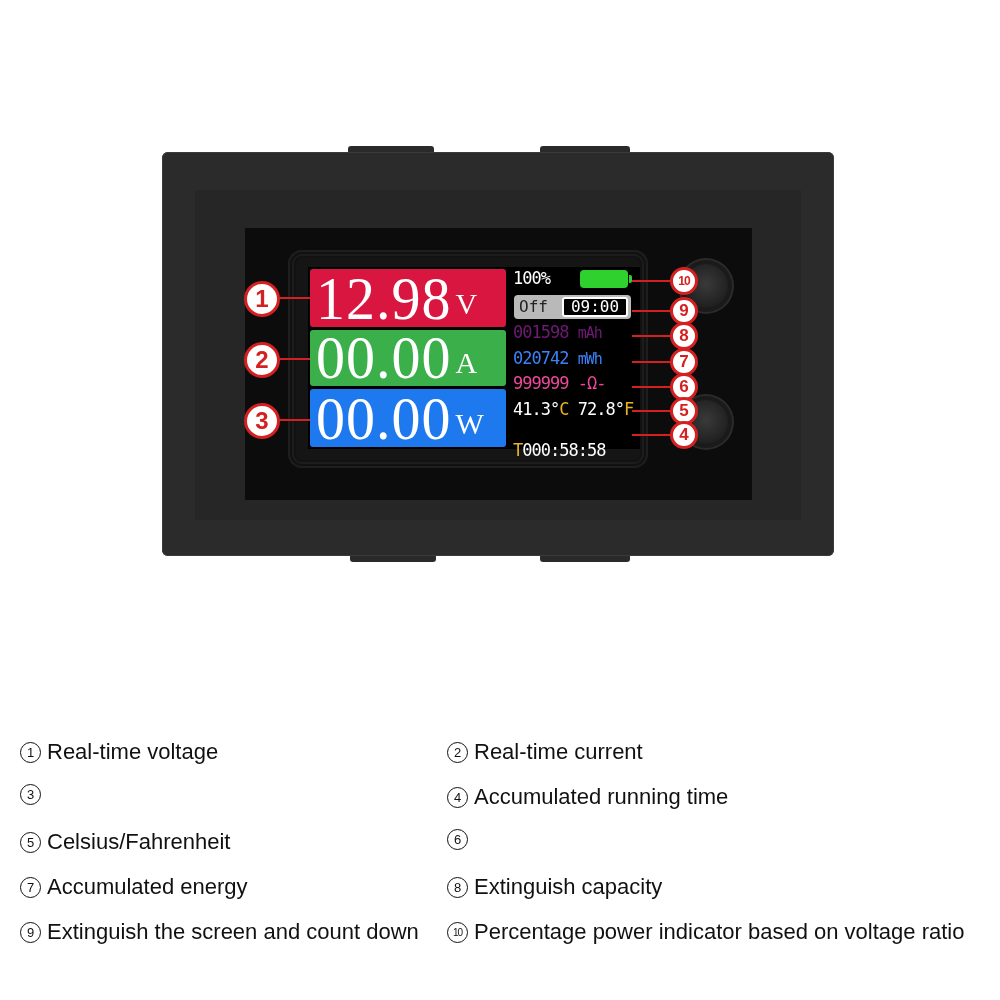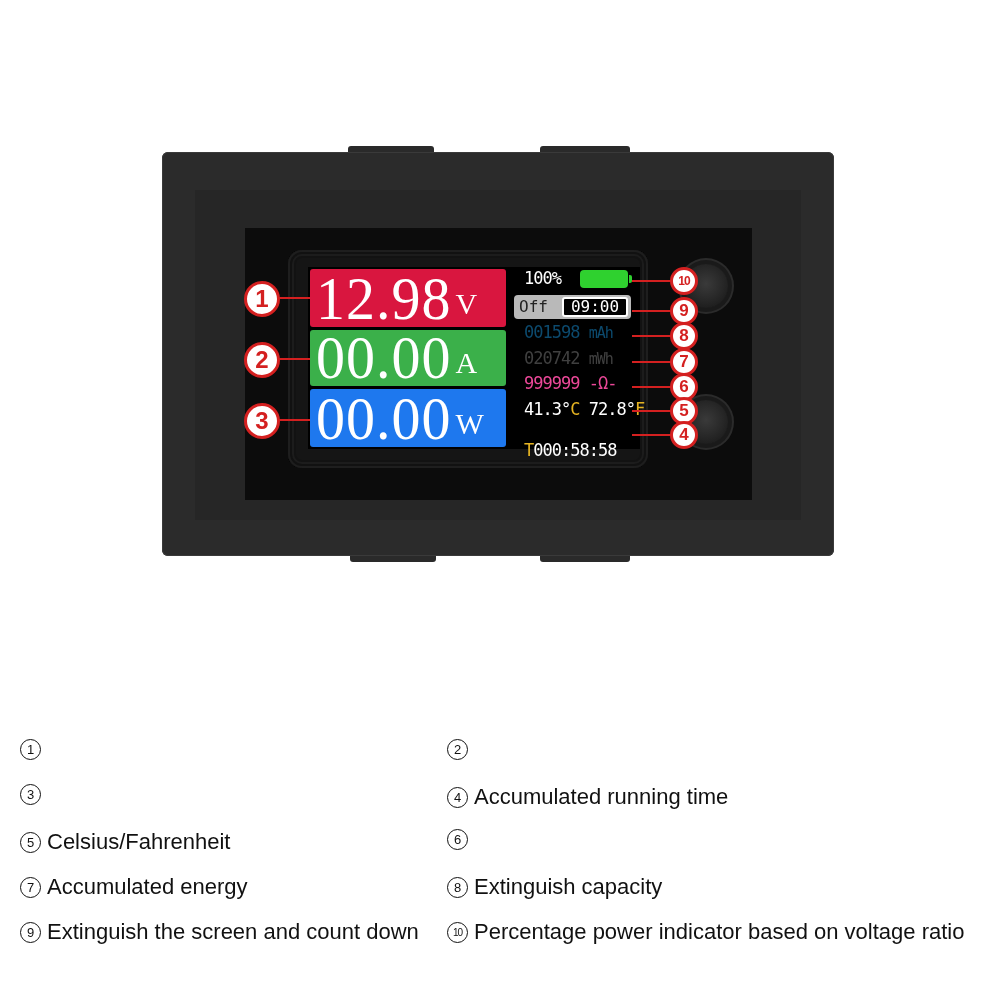--- a/index.html
+++ b/index.html
@@ -38,35 +38,35 @@
     display: flex; align-items: flex-end; padding-left: 6px;
   }
   .reading .val { font-size: 58px; line-height: 56px; letter-spacing: 1px; transform: scaleY(1.05); }
   .reading .unit { font-size: 30px; line-height: 34px; margin-left: 4px; padding-bottom: 6px; }
   .r-volt  { top: 269px; height: 58px; }
   .r-amp   { top: 330px; height: 56px; }
   .r-watt  { top: 389px; height: 58px; }
 
   
   .info { position: absolute; left: 513px; font-family: "DejaVu Sans Mono", monospace;
-          font-size: 17px; line-height: 20px; white-space: nowrap; letter-spacing: -1px; margin-left: 11px; }
+          font-size: 17px; line-height: 20px; white-space: nowrap; letter-spacing: -1px; }
   .batt-pct { top: 268px; color: #fff; }
   .battery { position: absolute; left: 580px; top: 270px; width: 48px; height: 18px;
              background: #2fd12f; border-radius: 4px; }
   .battery::after { content: ""; position: absolute; right: -4px; top: 5px; width: 3px; height: 8px;
              background: #2fd12f; border-radius: 0 2px 2px 0; }
   .timer-box { position: absolute; left: 514px; top: 295px; width: 117px; height: 24px;
                background: #b9b9b9; border-radius: 4px; }
   .timer-off { position: absolute; left: 519px; top: 297px; color: #222; font-family: "DejaVu Sans Mono", monospace;
                font-size: 16px; line-height: 20px; }
   .timer-time { position: absolute; left: 562px; top: 297px; width: 66px; height: 20px;
                 background: #000; color: #fff; border: 2px solid #fff; border-radius: 3px;
                 font-family: "DejaVu Sans Mono", monospace; font-size: 16px; line-height: 16px; text-align: center; }
-  .cap   { top: 322px; color: #0c4a6e; }
-  .eng   { top: 348px; color: #404040; text-align: right; }
+  .cap   { top: 322px; color: #701a75; }
+  .eng   { top: 348px; color: #3b82f6; text-align: right; }
   .imp   { top: 373px; color: #ec4899; }
   .temp  { top: 399px; color: #fff; }
   .rtime { top: 440px; color: #fff; }
   .yellow { color: #e6b422; }
   .u-small { font-size: 15px; }
 
   
   .btn { position: absolute; width: 44px; height: 44px; border-radius: 50%;
          background: radial-gradient(circle at 50% 45%, #3a3a3a 0%, #262626 55%, #141414 100%);
          box-shadow: 0 0 0 4px #1a1a1a, 0 0 0 6px #2b2b2b; }
@@ -161,23 +161,25 @@
 <div class="callout" style="left:670px;top:348px;">7</div>
 <div class="lead" style="left:632px;top:386px;width:40px;"></div>
 <div class="callout" style="left:670px;top:373px;">6</div>
 <div class="lead" style="left:632px;top:410px;width:40px;"></div>
 <div class="callout" style="left:670px;top:397px;">5</div>
 <div class="lead" style="left:632px;top:434px;width:40px;"></div>
 <div class="callout" style="left:670px;top:421px;">4</div>
 
 <div class="legend" style="left:20px;top:739px;">
   <span class="num">1</span>
+    <span>Real-time voltage</span>
 </div>
 <div class="legend" style="left:447px;top:739px;">
   <span class="num">2</span>
+    <span>Real-time current</span>
 </div>
 <div class="legend" style="left:20px;top:784px;">
   <span class="num">3</span>
 </div>
 <div class="legend" style="left:447px;top:784px;">
   <span class="num">4</span>
     <span>Accumulated running time</span>
 </div>
 <div class="legend" style="left:20px;top:829px;">
   <span class="num">5</span>

